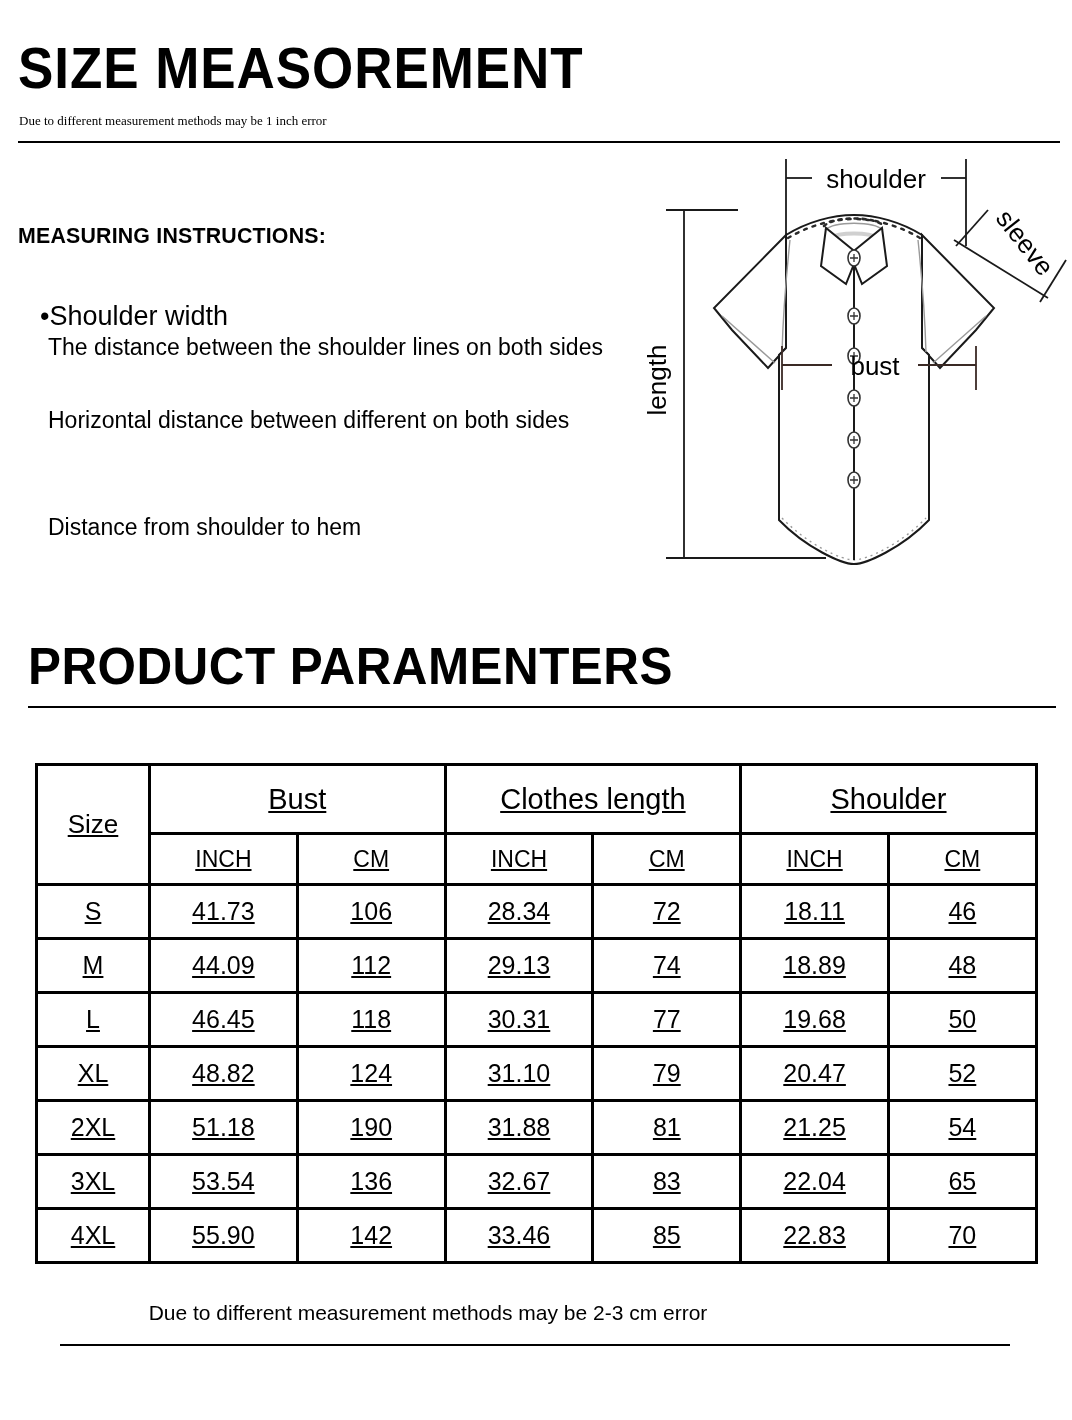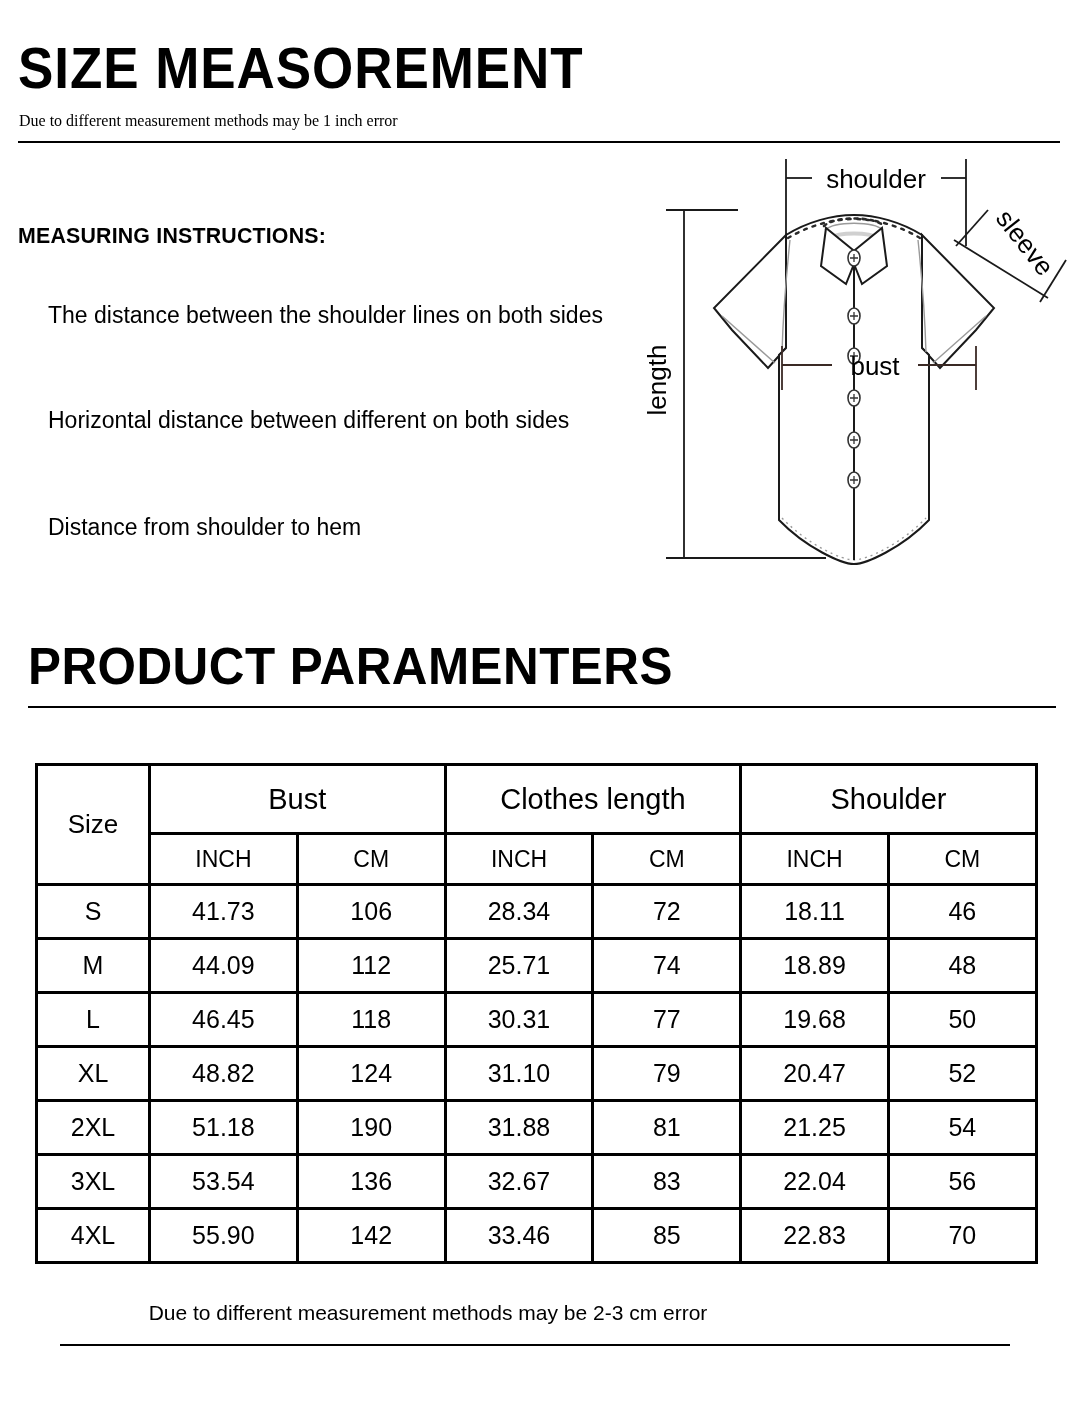--- a/index.html
+++ b/index.html
@@ -28,21 +28,21 @@
     letter-spacing: 1px;
     transform: scaleX(0.93);
     transform-origin: left center;
     white-space: nowrap;
   }
   #main-subtitle {
     position: absolute;
     left: 19px;
     top: 109px;
     font-family: "Liberation Serif", "DejaVu Serif", serif;
-    font-size: 16px;
+    font-size: 13px;
     line-height: 24px;
     white-space: nowrap;
   }
   #rule-top {
     position: absolute;
     left: 18px;
     top: 141px;
     width: 1042px;
     height: 0;
     border-top: 2.5px solid #000;
@@ -115,20 +115,21 @@
 
   
   #size-table {
     position: absolute;
     left: 35px;
     top: 763px;
     width: 1000px;
     border-collapse: collapse;
     table-layout: fixed;
     font-family: "Liberation Sans", sans-serif;
+    text-decoration: underline;
   }
   #size-table th, #size-table td {
     border: 3px solid #000;
     text-align: center;
     vertical-align: middle;
     font-weight: normal;
     padding: 0;
   }
   #size-table .col-size   { width: 113px; }
   #size-table .col-metric { width: 147.8px; }
@@ -175,20 +176,21 @@
 </head>
 <body>
 
 <div id="main-title">SIZE  MEASOREMENT</div>
 <div id="main-subtitle">Due to different measurement methods may be 1 inch error</div>
 <div id="rule-top"></div>
 
 <div id="instructions-heading">MEASURING INSTRUCTIONS:</div>
 
 <div class="instruction-block" id="instruction-0">
+  <div class="instruction-title"><span>•</span><span>Shoulder width</span></div>
   <div class="instruction-desc">The distance between the shoulder lines on both sides</div>
 </div>
 
 <div class="instruction-block" id="instruction-1">
   <div class="instruction-desc">Horizontal distance between different on both sides</div>
 </div>
 
 <div class="instruction-block" id="instruction-2">
   <div class="instruction-desc">Distance from shoulder to hem</div>
 </div>
@@ -310,21 +312,21 @@
       <td>106</td>
       <td>28.34</td>
       <td>72</td>
       <td>18.11</td>
       <td>46</td>
     </tr>
     <tr>
       <td class="size-cell">M</td>
       <td>44.09</td>
       <td>112</td>
-      <td>25.71</td>
+      <td>29.13</td>
       <td>74</td>
       <td>18.89</td>
       <td>48</td>
     </tr>
     <tr>
       <td class="size-cell">L</td>
       <td>46.45</td>
       <td>118</td>
       <td>30.31</td>
       <td>77</td>
@@ -349,21 +351,21 @@
       <td>21.25</td>
       <td>54</td>
     </tr>
     <tr>
       <td class="size-cell">3XL</td>
       <td>53.54</td>
       <td>136</td>
       <td>32.67</td>
       <td>83</td>
       <td>22.04</td>
-      <td>56</td>
+      <td>65</td>
     </tr>
     <tr>
       <td class="size-cell">4XL</td>
       <td>55.90</td>
       <td>142</td>
       <td>33.46</td>
       <td>85</td>
       <td>22.83</td>
       <td>70</td>
     </tr>

